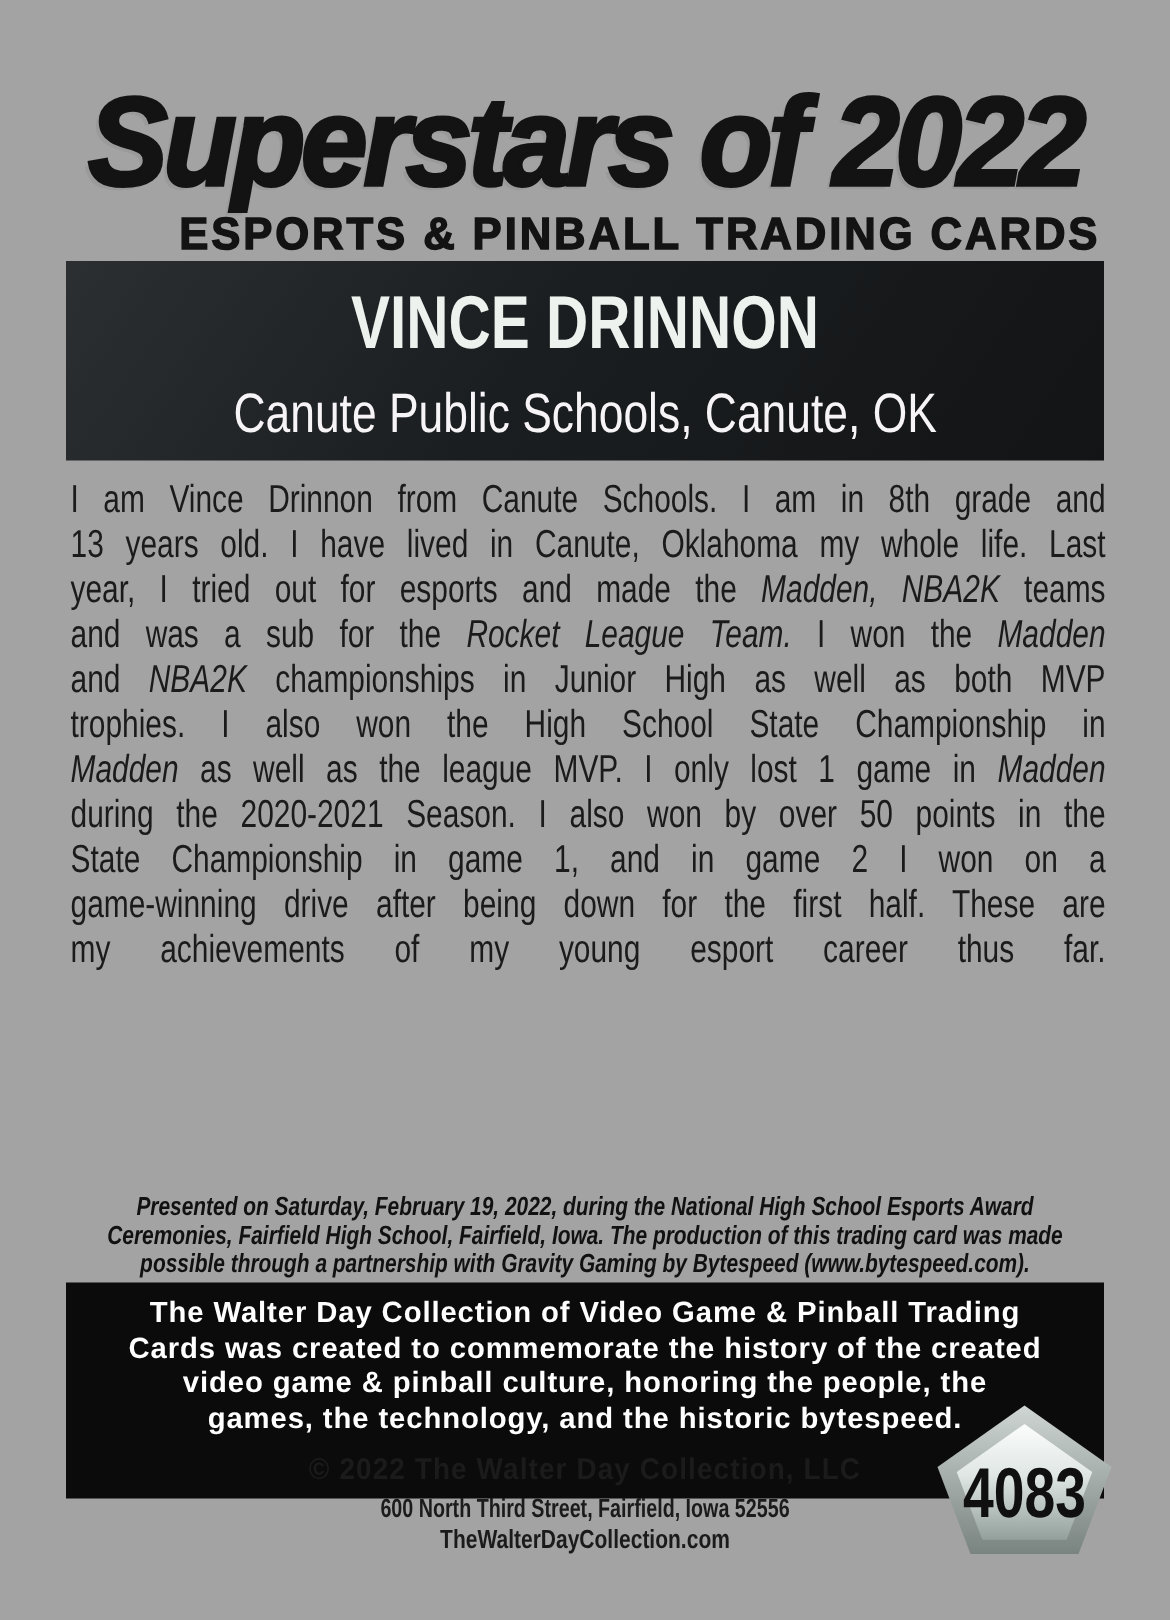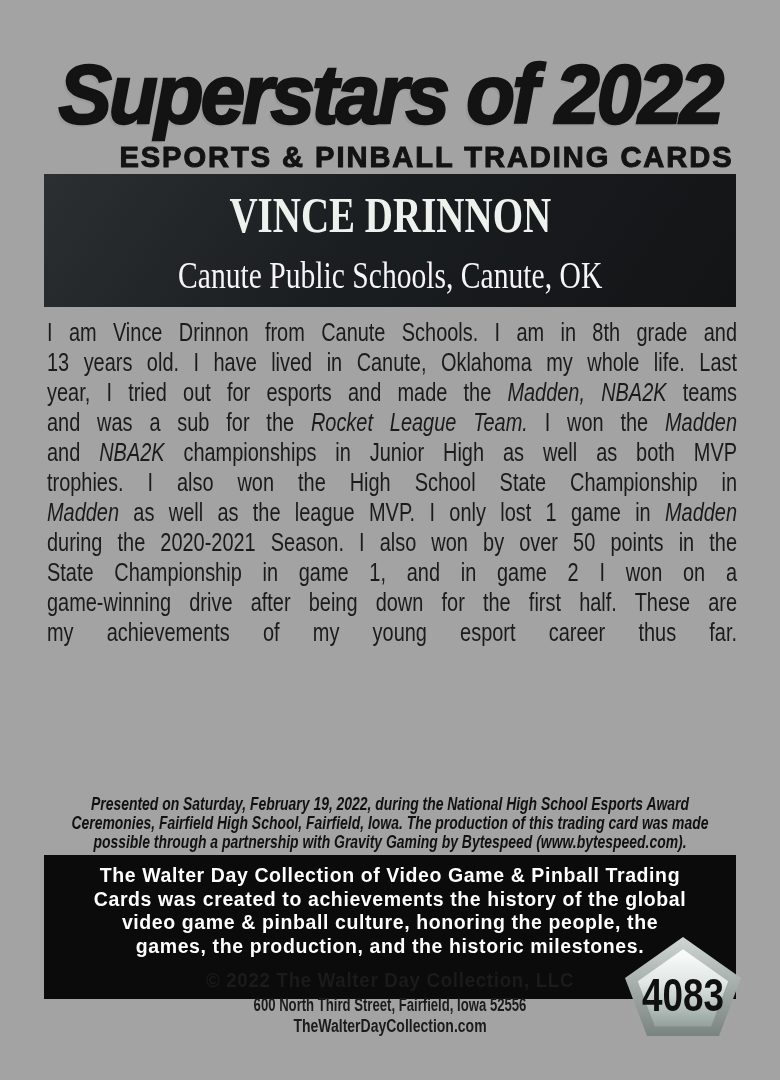--- a/index.html
+++ b/index.html
@@ -13,21 +13,21 @@
          color:#131313;-webkit-text-stroke:2.4px #131313;
          text-shadow:-3px 3px 0 rgba(145,145,145,0.45);white-space:nowrap;}
   .subtitle{position:absolute;top:140px;left:110px;width:628px;text-align:center;
          font-weight:bold;font-size:30px;letter-spacing:2px;color:#131313;
          -webkit-text-stroke:1px #131313;transform:scaleX(0.97);white-space:nowrap;}
 
   
   .name-box{position:absolute;top:174px;left:44px;width:692px;height:133px;
          background:linear-gradient(125deg,#2c2f31 0%,#1b1e20 45%,#121416 100%);
          display:flex;flex-direction:column;align-items:center;justify-content:center;
-         gap:14px;padding-top:4px;box-sizing:border-box;font-family:Liberation Serif, serif;}
+         gap:14px;padding-top:4px;box-sizing:border-box;}
   .player-name{font-weight:bold;font-size:50px;line-height:52px;color:#eef2ee;
          transform:scaleX(0.78);white-space:nowrap;letter-spacing:0px;}
   .player-affiliation{font-size:37px;line-height:42px;color:#f7f4f7;
          transform:scaleX(0.80);white-space:nowrap;}
 
   
   .bio{position:absolute;top:317px;left:47px;width:900px;
        transform:scaleX(0.7667);transform-origin:0 0;}
   .bio-line{font-size:26px;line-height:30px;color:#1b1b1b;
        text-align:justify;text-align-last:justify;}
@@ -87,23 +87,23 @@
     </section>
 
   <section class="presented">
       <div class="presented-line">Presented on Saturday, February 19, 2022, during the National High School Esports Award</div>
       <div class="presented-line">Ceremonies, Fairfield High School, Fairfield, Iowa. The production of this trading card was made</div>
       <div class="presented-line">possible through a partnership with Gravity Gaming by Bytespeed (www.bytespeed.com).</div>
     </section>
 
   <section class="collection-box">
       <div class="collection-line">The Walter Day Collection of Video Game &amp; Pinball Trading</div>
-      <div class="collection-line">Cards was created to achievements the history of the global</div>
+      <div class="collection-line">Cards was created to commemorate the history of the created</div>
       <div class="collection-line">video game &amp; pinball culture, honoring the people, the</div>
-      <div class="collection-line">games, the production, and the historic milestones.</div>
+      <div class="collection-line">games, the technology, and the historic bytespeed.</div>
     </section>
 
   <div class="copyright">© 2022 The Walter Day Collection, LLC</div>
   <div class="address">600 North Third Street, Fairfield, Iowa 52556</div>
   <div class="website">TheWalterDayCollection.com</div>
 
   <div class="badge">
     <svg width="124" height="104" viewBox="0 0 122 104" xmlns="http://www.w3.org/2000/svg">
       <defs>
         <linearGradient id="gBorder" x1="0" y1="0" x2="0" y2="1">

